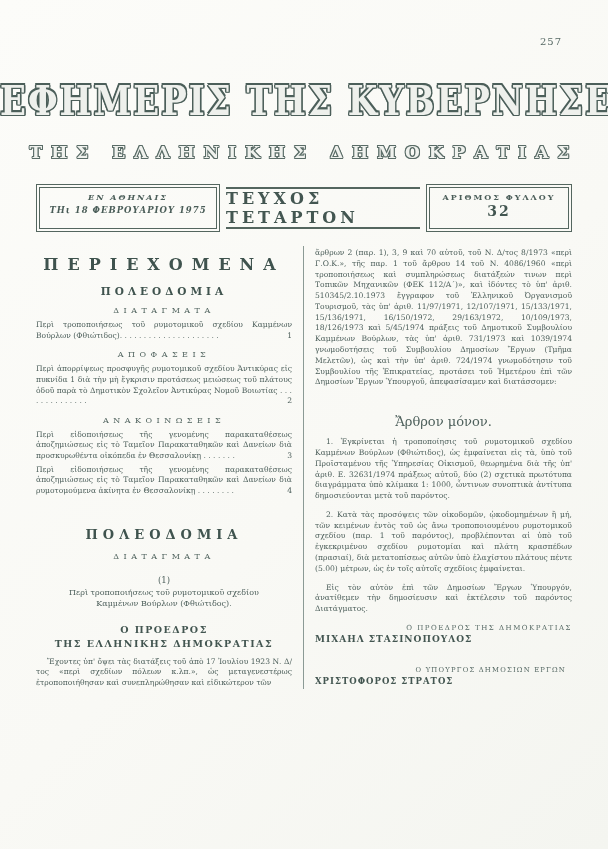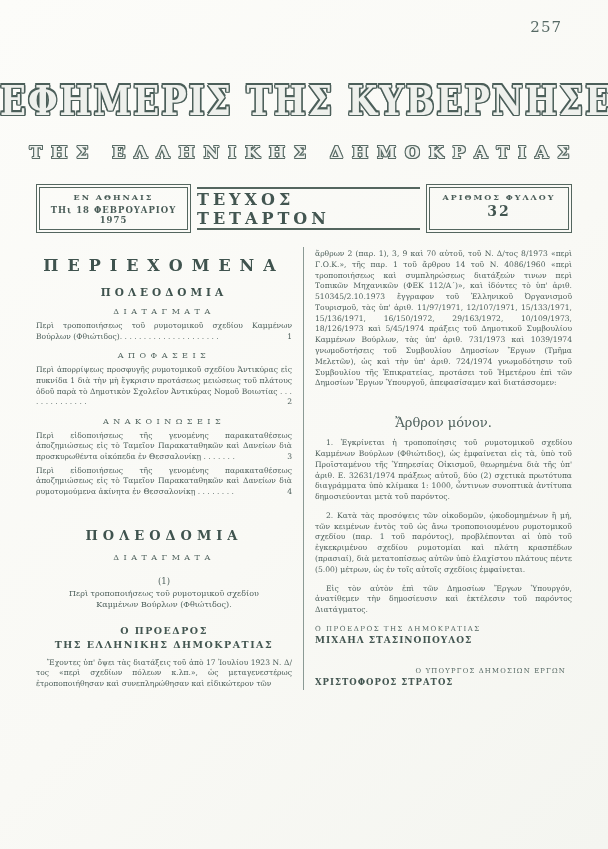--- a/index.html
+++ b/index.html
@@ -7,22 +7,22 @@
   .page {
     position:relative;
     width:608px; height:849px;
     margin:0 auto;
     background:linear-gradient(135deg,#fcfcf9 0%, #f9f9f5 55%, #f4f5f0 100%);
     color:#4e605c;
     font-family:"DejaVu Serif", serif;
     overflow:hidden;
   }
   .page-number {
-    position:absolute; top:18px; right:46px;
-    font-size:15px; letter-spacing:1px; color:#566964;
+    position:absolute; top:36px; right:46px;
+    font-size:10px; letter-spacing:1px; color:#566964;
   }
   .masthead { text-align:center; }
   .masthead-title {
     margin-top:80px;
     font-size:34px; font-weight:700; letter-spacing:2px;
     transform:scaleY(1.22);
     color:#eef0ec;
     text-shadow:
       -1.2px -1.2px 0 #4c5f5a, 1.2px -1.2px 0 #4c5f5a,
       -1.2px 1.2px 0 #4c5f5a, 1.2px 1.2px 0 #4c5f5a,
@@ -45,21 +45,21 @@
     margin:22px 36px 0 36px;
     display:flex; align-items:stretch;
   }
   .issue-box {
     border:1px solid #54665f;
     outline:1px solid #54665f; outline-offset:2px;
     padding:4px 8px; text-align:center;
     margin:3px;
     background:transparent;
   }
-  .issue-box.left { width:149px; }
+  .issue-box.left { width:178px;font-style:italic; }
   .issue-box.right { width:140px; }
   .issue-place, .issue-number-label {
     font-size:8px; font-weight:700; letter-spacing:2px; color:#4a5d58;
   }
   .issue-date { font-size:8.5px; font-weight:700; letter-spacing:1px; margin-top:3px; color:#4a5d58; }
   .issue-number { font-size:14px; font-weight:700; letter-spacing:2px; margin-top:1px; color:#435651; }
   .issue-center {
     flex:1; display:flex; align-items:center; justify-content:center;
     border-top:2px solid #54665f; border-bottom:2px solid #54665f;
     margin:3px 6px;
@@ -78,21 +78,21 @@
   .art-section-title { text-align:center; font-weight:700; font-size:13px; letter-spacing:5px; margin-top:30px; color:#3f534e; }
   .art-sub  { text-align:center; font-size:8px; letter-spacing:4.5px; margin-top:10px; color:#50635e; }
   .art-num  { text-align:center; font-size:8.5px; margin-top:14px; }
   .art-subject { text-align:center; font-size:8px; line-height:1.45; margin-top:2px; padding:0 26px; }
   .issuer   { text-align:center; font-weight:700; font-size:9.5px; letter-spacing:1.5px; margin-top:14px; color:#435651; }
   .issuer + .issuer { margin-top:3px; }
   .body-par { font-size:7.6px; line-height:1.42; text-align:justify; text-indent:11px; margin-top:8px; color:#4e605c; }
   .body-par.cont { text-indent:0; margin-top:2px; }
   .article-heading { text-align:center; font-size:13px; margin-top:26px; }
   .date-line { text-align:center; font-size:8.5px; margin-top:16px; }
-  .pres-label { text-align:left; font-size:7px; letter-spacing:1.5px; margin-top:9px; color:#566964; }
+  .pres-label { text-align:right; font-size:7px; letter-spacing:1.5px; margin-top:9px; color:#566964; }
   .pres-name  { text-align:left; font-weight:700; font-size:9px; letter-spacing:1px; margin-top:2px; color:#435651; }
   .min-label  { text-align:right; font-size:6.8px; letter-spacing:1.2px; margin-top:22px; padding-right:6px; color:#566964; }
   .min-name   { font-weight:700; font-size:8.5px; letter-spacing:1px; margin-top:2px; padding-right:6px; color:#435651; }
 </style>
 </head>
 <body>
 
 <div class="page">
 
   <div class="page-number">257</div>

